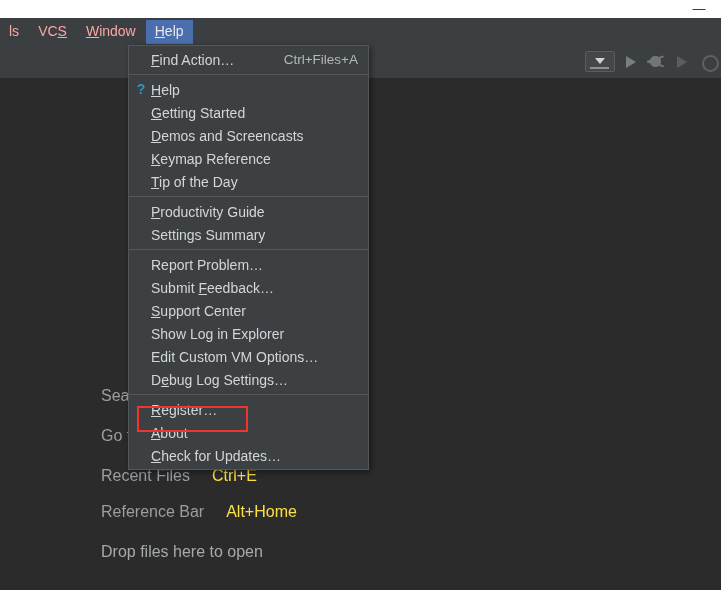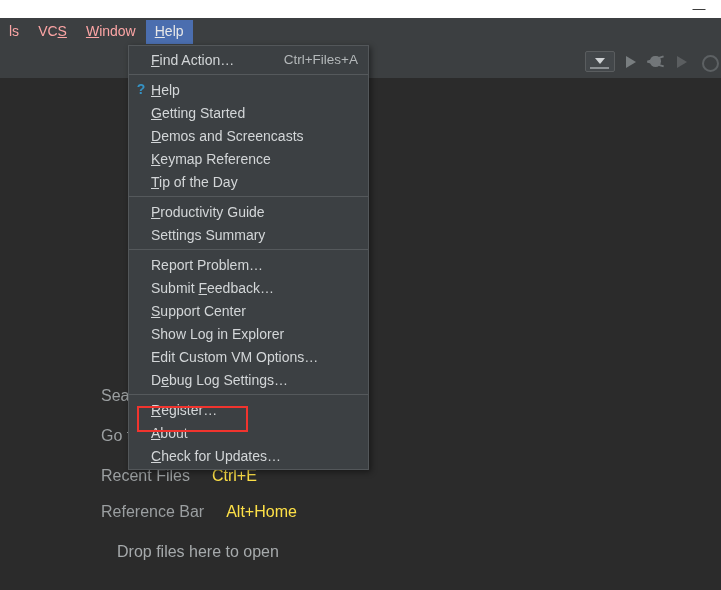--- a/index.html
+++ b/index.html
@@ -170,21 +170,21 @@
     white-space: nowrap;
   }
   .hint .key {
     color: #fde047;
     margin-left: 22px;
   }
   .hint-search { top: 309px; }
   .hint-goto   { top: 349px; }
   .hint-recent { top: 389px; }
   .hint-nav    { top: 425px; }
-  .hint-drop   { top: 465px; color: #a6aaac; margin-left: 16px; }
+  .hint-drop   { top: 465px; color: #a6aaac; }
 
   
   .menu {
     position: absolute;
     left: 128px; top: 45px;
     width: 241px;
     background: #3c4043;
     border: 1px solid #53575a;
     box-shadow: 2px 2px 6px rgba(0,0,0,.45);
     padding: 2px 0 2px 0;

